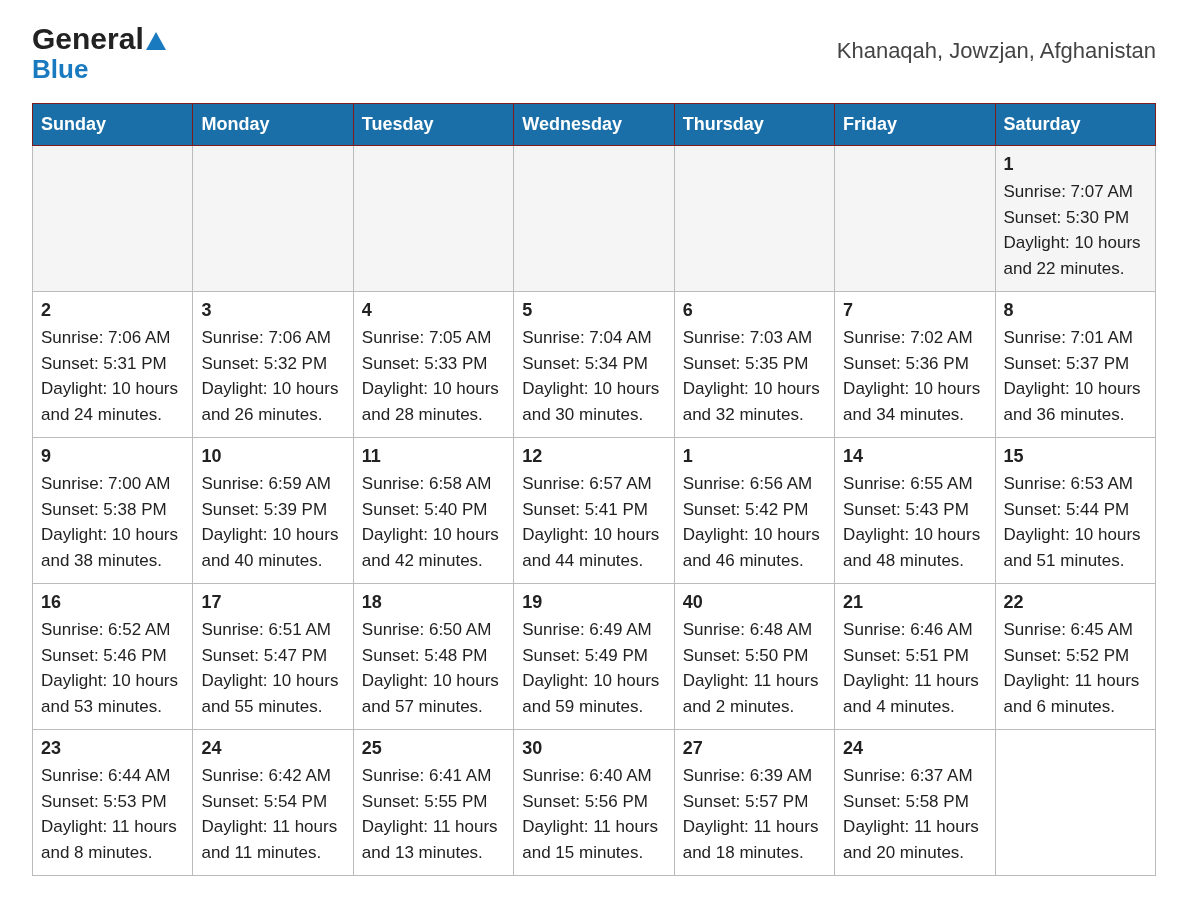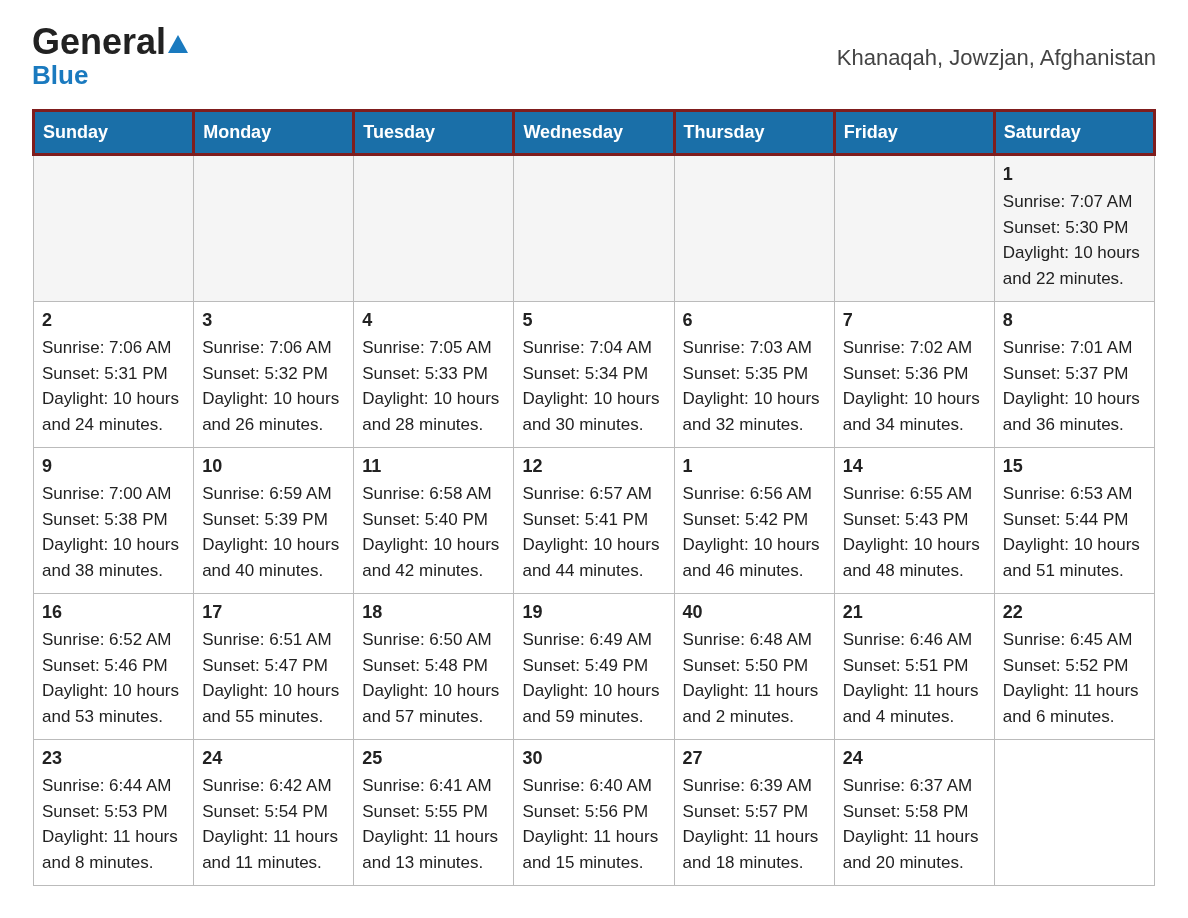--- a/index.html
+++ b/index.html
@@ -16,54 +16,54 @@
       margin-bottom: 18px;
     }
     .logo {
       display: flex;
       flex-direction: column;
       align-items: flex-start;
     }
     .logo-text {
       display: flex;
       align-items: center;
-      font-size: 36px;
+      font-size: 30px;
       font-weight: bold;
       color: #222;
       line-height: 1;
     }
     .logo-general { color: #222; }
     .logo-triangle {
       width: 0; height: 0;
       border-left: 10px solid transparent;
       border-right: 10px solid transparent;
       border-top: 18px solid #1a7abf;
       display: inline-block;
       margin: 0 2px;
       transform: rotate(180deg);
       position: relative;
       top: 2px;
     }
     .logo-blue { color: #1a7abf; font-size: 26px; font-weight: bold; }
     .title-block { text-align: right; }
     .month-title { font-size: 52px; font-weight: bold; color: #222; line-height: 1.1; }
-    .location { font-size: 22px; color: #444; margin-top: 21px; }
+    .location { font-size: 22px; color: #444; margin-top: 14px; }
     
     .calendar {
       width: 100%;
       border-collapse: collapse;
     }
     .calendar th {
       background: #1a6fa8;
       color: #fff;
       font-size: 18px;
       font-weight: 600;
       padding: 10px 8px;
       text-align: left;
-      border: 3px solid #7f1d1d;
+      border: 1px solid #7f1d1d;
     }
     .calendar td {
       vertical-align: top;
       padding: 8px 8px 10px 8px;
       border: 1px solid #bbb;
       min-height: 100px;
       width: 14.28%;
       font-size: 13px;
       color: #222;
       background: #fff;

